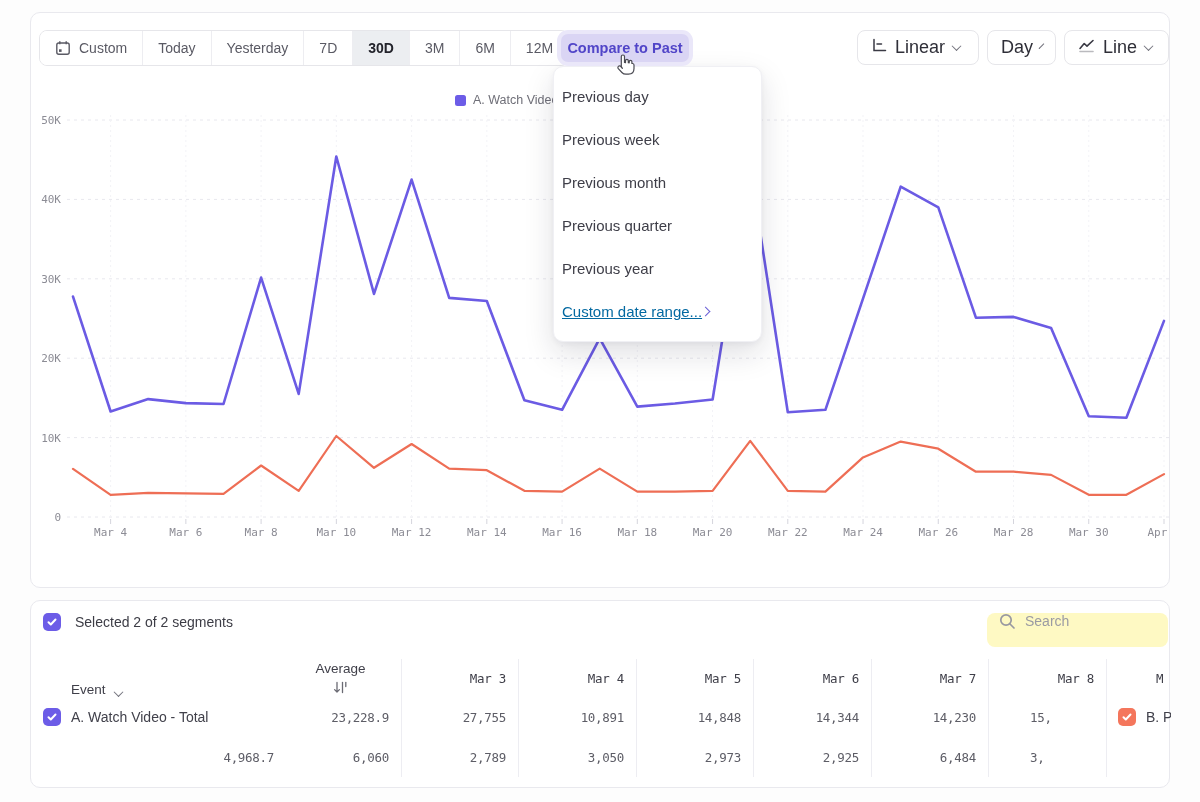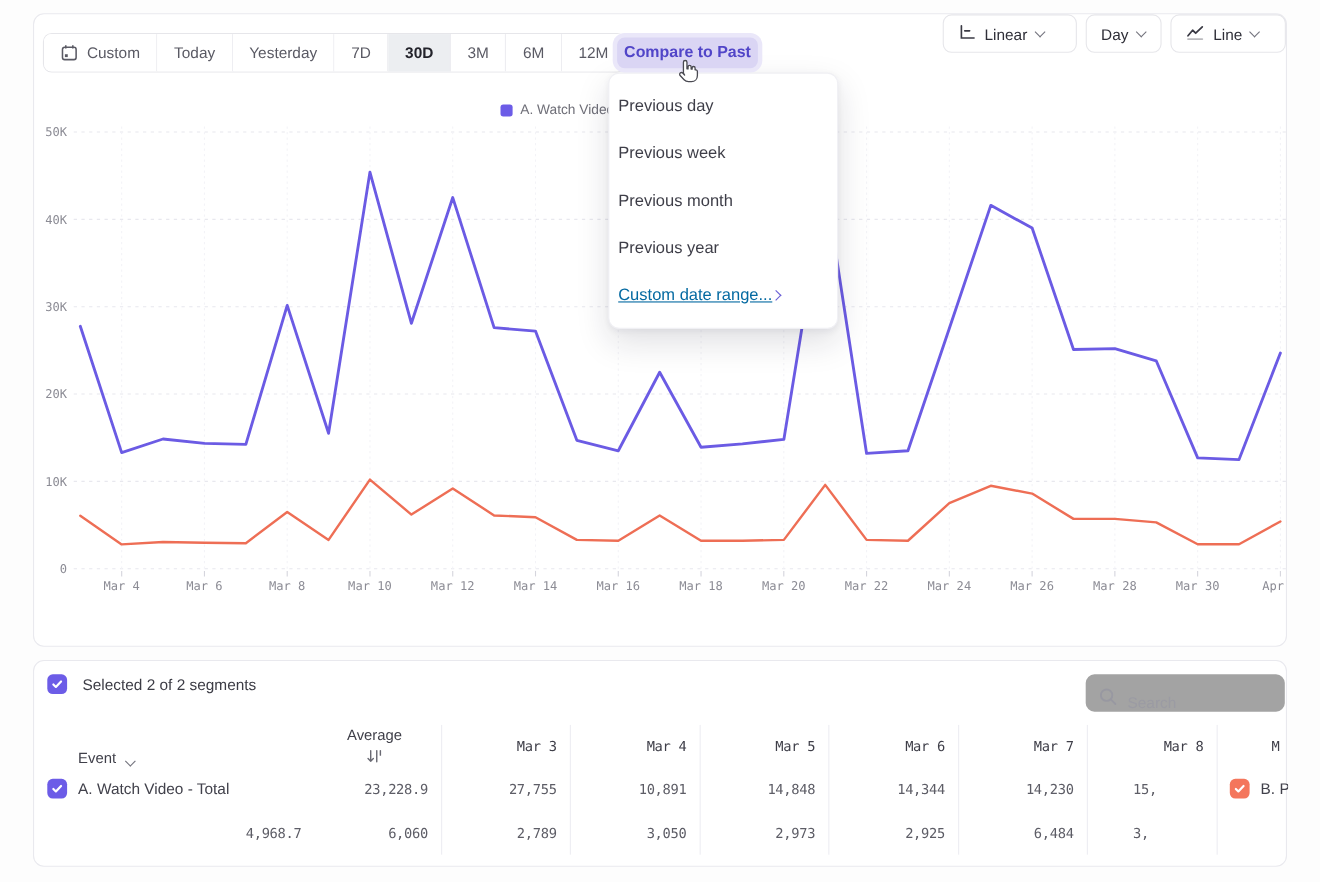--- a/index.html
+++ b/index.html
@@ -20,23 +20,23 @@
   .seg-btn:last-child { border-right:none; }
   .seg-btn.active { background:#eceef1; color:#23232b; font-weight:bold; }
   .cal-icon svg { display:block; }
 
   .compare-btn { position:absolute; left:530px; top:21px; width:128px; height:28px;
     background:#dad5f4; color:#5145c8; font-weight:bold; font-size:14.5px;
     border:none; border-radius:7px; box-shadow:0 0 0 4px #eae7f9; cursor:pointer;
     display:flex; align-items:center; justify-content:center; z-index:21;
     font-family:"Liberation Sans", sans-serif; }
 
-  .tool-btn { position:absolute; top:0; height:35px; display:flex; align-items:center;
+  .tool-btn { position:absolute; top:17px; height:35px; display:flex; align-items:center;
     gap:8px; padding:0 13px; border:1px solid #e6e6ea; border-radius:8px; background:#fff;
-    font-size:14px; color:#2f2f38; cursor:pointer; font-family:"Liberation Sans", sans-serif; }
+    font-size:18px; color:#2f2f38; cursor:pointer; font-family:"Liberation Sans", sans-serif; }
   .tool-btn .lbl { font-weight:bold; font-weight:500; }
   .btn-linear { left:826px; width:122px; }
   .btn-day    { left:956px; width:69px;  }
   .btn-line   { left:1033px; width:105px; }
 
   .chev { display:inline-block; width:7px; height:7px; border-right:1.5px solid #73737d;
     border-bottom:1.5px solid #73737d; transform:rotate(45deg) translate(-1px,-1px); }
 
   
   .legend { position:absolute; left:0; top:80px; width:100%; display:flex;
@@ -60,21 +60,21 @@
   
   .chart-svg { position:absolute; left:0; top:0; width:1140px; height:576px; }
 
   
   .seg-select { position:absolute; left:12px; top:12px; display:flex; align-items:center; gap:14px; }
   .checkbox { width:18px; height:18px; border-radius:5px; display:flex; align-items:center;
     justify-content:center; cursor:pointer; flex:0 0 auto; }
   .seg-select-label { font-size:14px; color:#3c3c45; }
 
   .search-box { position:absolute; right:1px; top:12px; width:181px; height:34px;
-    background:#a3a3a3; border-radius:8px; display:flex; align-items:flex-end; gap:9px;
+    background:#fef9c3; border-radius:8px; display:flex; align-items:flex-start; gap:9px;
     padding:0 12px; cursor:text; }
   .search-box input { border:none; background:transparent; outline:none; font-size:14px;
     color:#3c3c45; width:120px; font-family:"Liberation Sans", sans-serif; }
   .search-box input::placeholder { color:#9b9ba3; }
 
   .grid-table { position:absolute; left:0; top:58px; width:1140px; display:grid;
     grid-template-columns:255px 115px 117px 118px 117px 118px 117px 118px 65px; }
   .gt-cell { display:flex; align-items:center; overflow:hidden; }
   .gt-head { height:38px; font-size:13.5px; color:#3f3f49; }
   .gt-row-cell { height:40px; }
@@ -233,20 +233,21 @@
       <span class="lbl">Line</span>
       <span class="chev"></span>
     </div>
   </section>
 
   <div class="menu">
     <div id="menuItems">
         <div class="menu-item">Previous day</div>
         <div class="menu-item">Previous week</div>
         <div class="menu-item">Previous month</div>
+        <div class="menu-item">Previous quarter</div>
         <div class="menu-item">Previous year</div>
       </div>
     <div class="menu-item custom">
       <span>Custom date range...</span>
       <span class="chev-right"></span>
     </div>
   </div>
 
   <div class="cursor">
     <svg width="24" height="26" viewBox="0 0 24 26">

